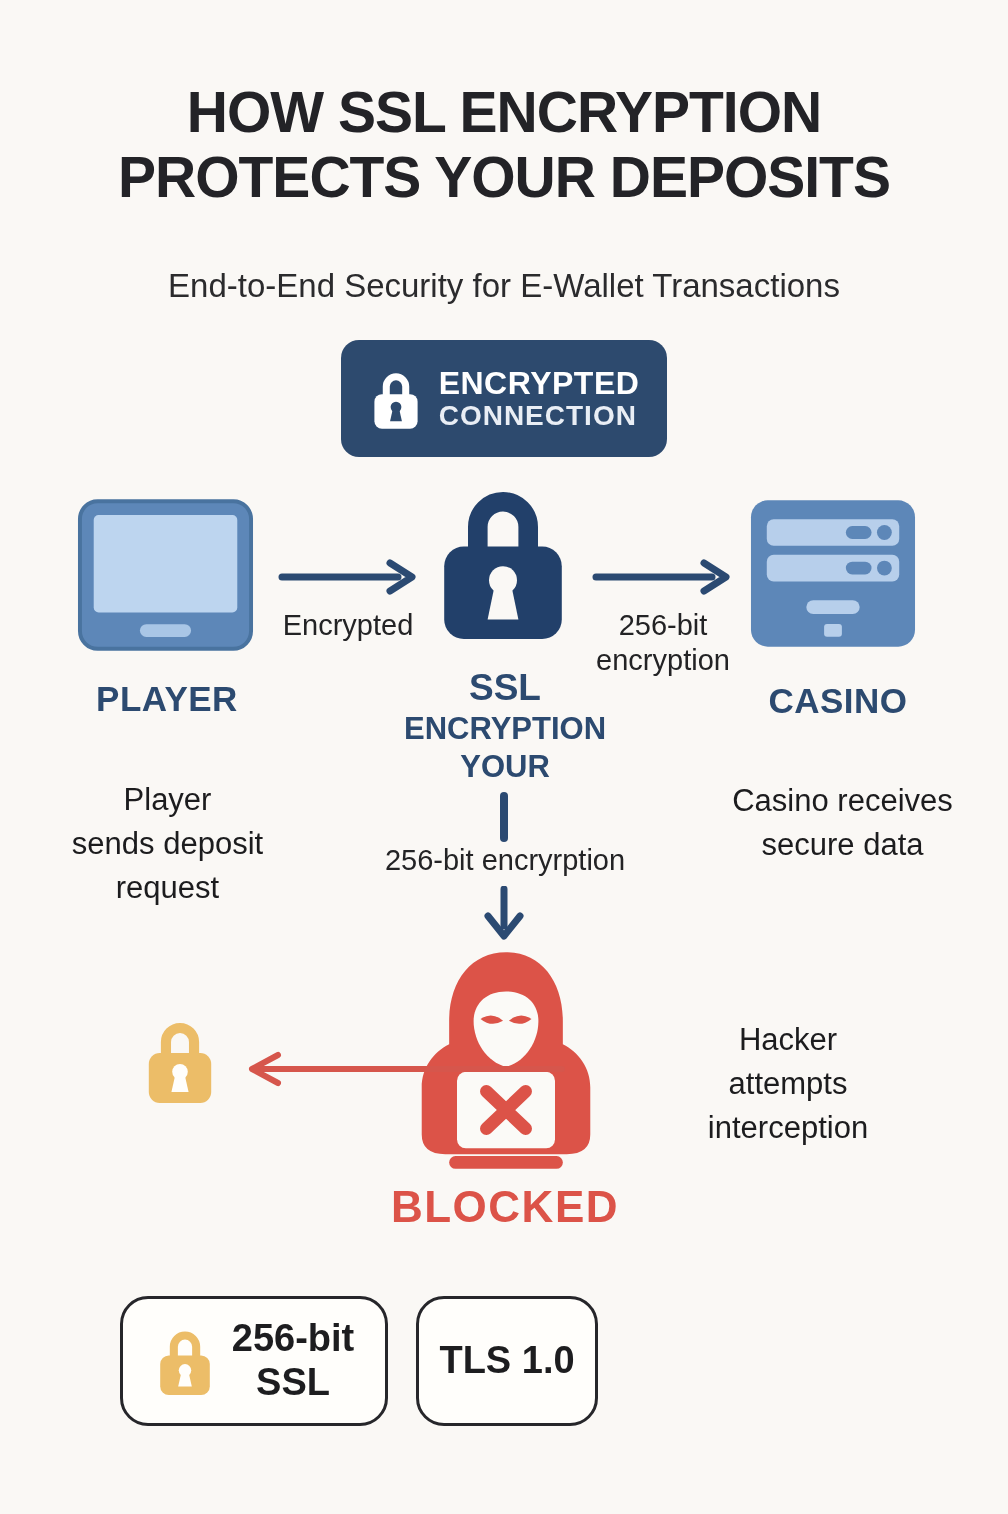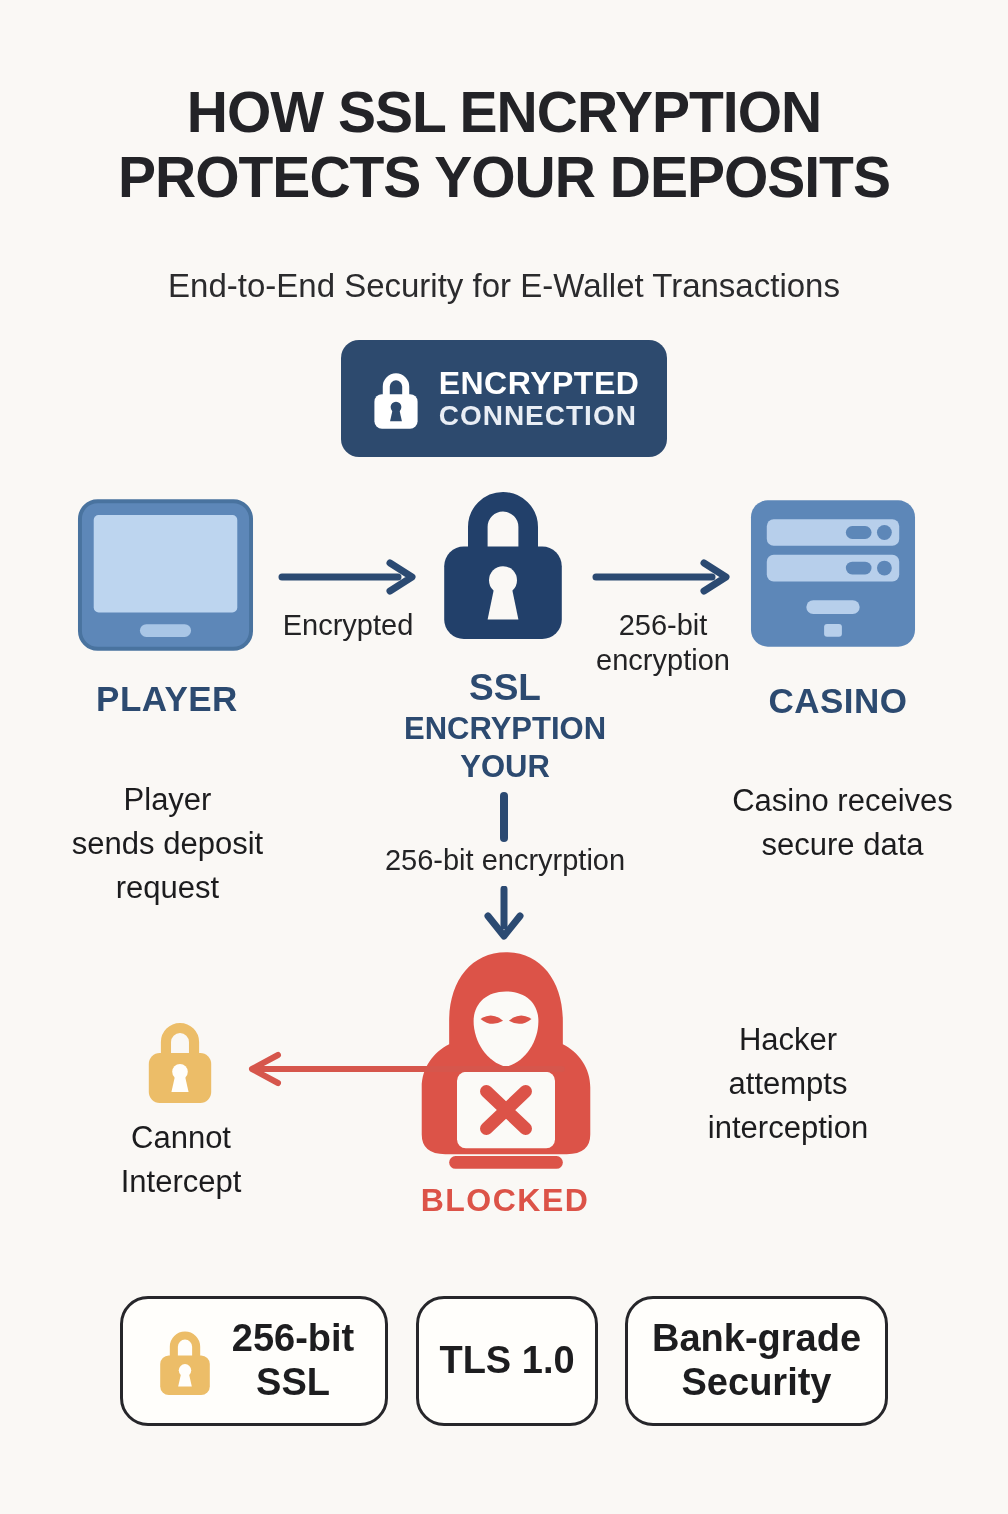--- a/index.html
+++ b/index.html
@@ -51,21 +51,21 @@
   .player-desc{left:45px;top:778px;width:245px;}
   .casino-desc{left:700px;top:779px;width:285px;}
 
   
   .down-line{left:500px;top:792px;width:8px;height:50px;background:#2b4a72;border-radius:4px;}
   .down-label{left:355px;top:843px;width:300px;}
   .down-arrow{left:481px;top:886px;width:46px;height:56px;}
 
   
   .hacker-icon{left:408px;top:950px;width:196px;height:225px;}
-  .blocked-label{left:380px;top:1182px;width:250px;font-size:32px;font-weight:700;
+  .blocked-label{left:380px;top:1182px;width:250px;font-size:44px;font-weight:700;
                  color:#dc5348;letter-spacing:1.5px;}
   .yellow-lock{left:141px;top:1011px;width:78px;height:98px;}
   .cannot-label{left:75px;top:1116px;width:212px;}
   .red-arrow{left:238px;top:1050px;width:330px;height:38px;}
   .hacker-desc{left:668px;top:1018px;width:240px;}
 
   
   .badge{top:1296px;height:130px;background:#fffefb;border:3px solid #26262a;
          border-radius:28px;box-sizing:border-box;
          display:flex;align-items:center;justify-content:center;}
@@ -170,37 +170,31 @@
   <svg class="abs yellow-lock" viewBox="0 0 100 122">
     <path d="M32,58 L32,38 A18,18 0 0 1 68,38 L68,58" fill="none" stroke="#ecbd68" stroke-width="13"></path>
     <rect x="10" y="52" width="80" height="64" rx="14" fill="#ecbd68"></rect>
     <circle cx="50" cy="76" r="10" fill="#fffefb"></circle>
     <polygon points="44,80 56,80 61,102 39,102" fill="#fffefb"></polygon>
   </svg>
   <svg class="abs red-arrow" viewBox="0 0 330 38">
     <line x1="324" y1="19" x2="18" y2="19" stroke="#d6564c" stroke-width="6" stroke-linecap="round"></line>
     <path d="M40,5 L14,19 L40,33" fill="none" stroke="#d6564c" stroke-width="6" stroke-linecap="round" stroke-linejoin="round"></path>
   </svg>
-  <div class="abs desc center pre cannot-label">Cannot
-Intercept</div>
   <div class="abs desc center pre hacker-desc">Hacker
 attempts
 interception</div>
 
   <div class="abs badge badge-1">
     <svg class="badge-lock" viewBox="0 0 100 122">
       <path d="M32,58 L32,38 A18,18 0 0 1 68,38 L68,58" fill="none" stroke="#ecbd68" stroke-width="13"></path>
       <rect x="10" y="52" width="80" height="64" rx="14" fill="#ecbd68"></rect>
       <circle cx="50" cy="76" r="10" fill="#fffefb"></circle>
       <polygon points="44,80 56,80 61,102 39,102" fill="#fffefb"></polygon>
     </svg>
     <div class="badge-label pre">256-bit
 SSL</div>
   </div>
   <div class="abs badge badge-2">
     <div class="badge-label pre">TLS 1.0</div>
   </div>
-  <div class="abs badge badge-3">
-    <div class="badge-label pre">Bank-grade
-Security</div>
-  </div>
 
 </div>
 
 </body></html>

